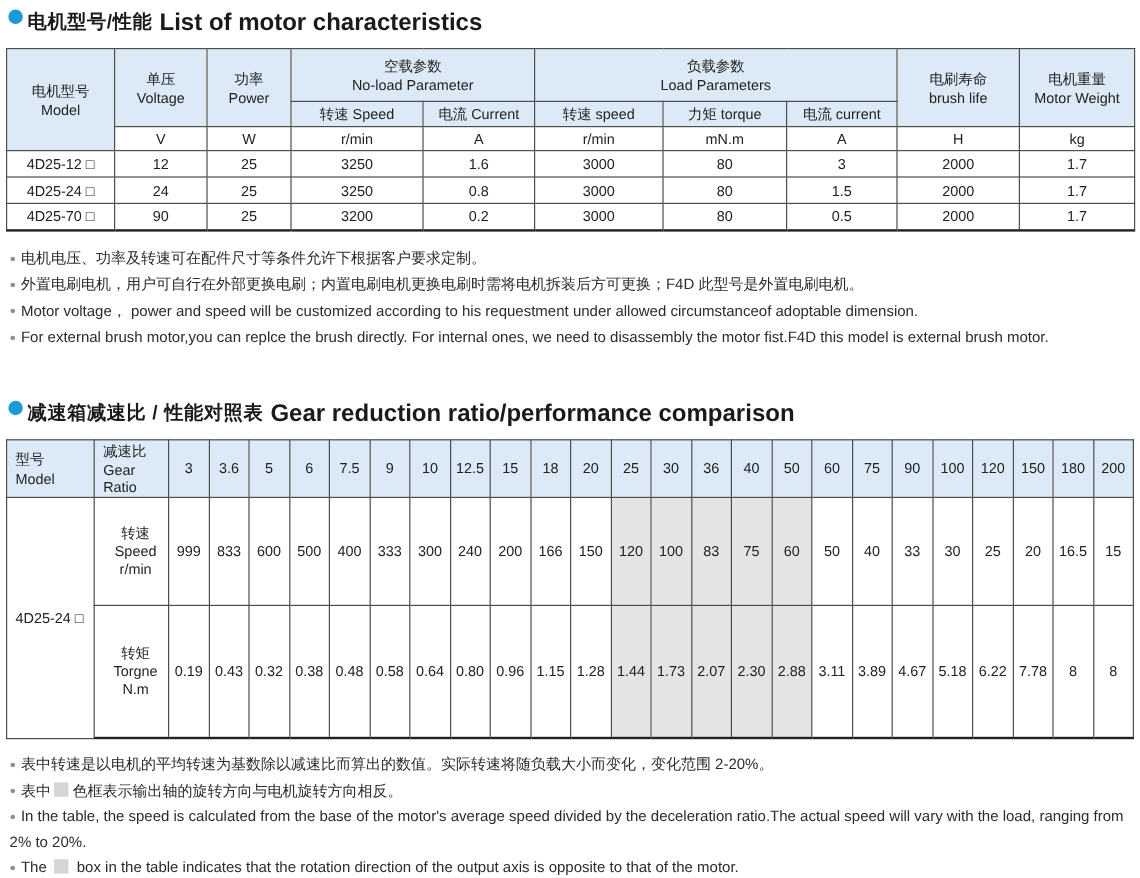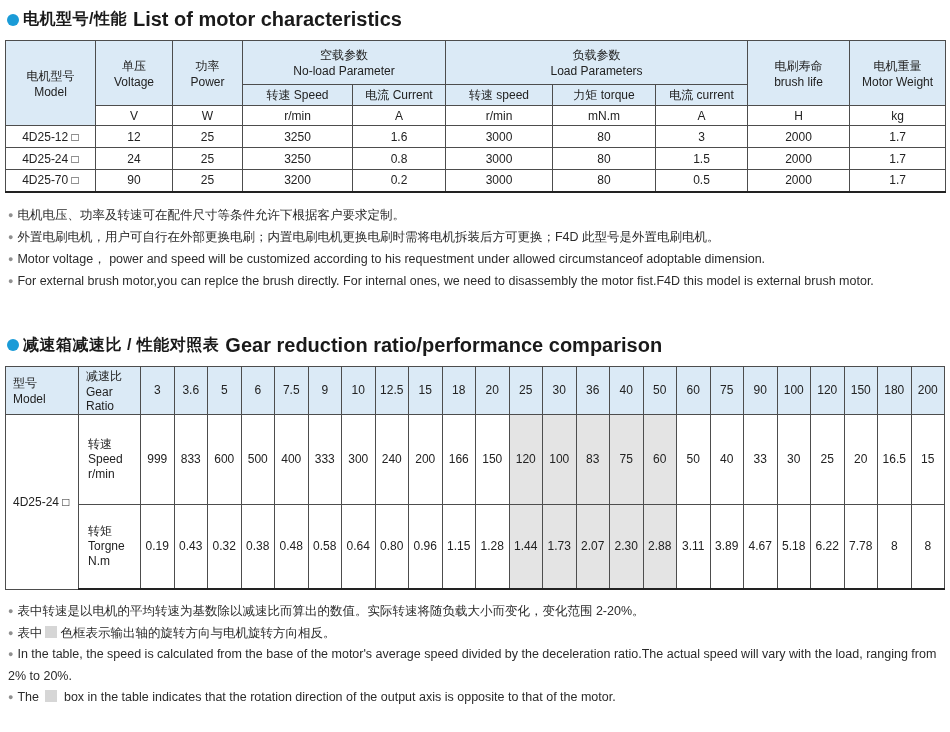--- a/index.html
+++ b/index.html
@@ -8,21 +8,21 @@
     width: 950px;
     height: 732px;
     overflow: hidden;
     background: #ffffff;
     font-family: "Liberation Sans", "DejaVu Sans", sans-serif;
     color: #1a1a1a;
   }
   .page { padding: 6px 5px 0 5px; box-sizing: border-box; }
 
   
-  .section-heading { display: flex; align-items: center; margin: 2px 0 9px 2px; }
+  .section-heading { display: flex; align-items: flex-start; margin: 2px 0 9px 2px; }
   .dot {
     width: 12px; height: 12px; border-radius: 50%;
     background: var(--accent-blue, #1a9bd7);
     margin-right: 4px; flex: 0 0 auto;
   }
   .t-zh { font-size: 16px; font-weight: bold; letter-spacing: 0.5px; }
   .t-en { font-size: 20px; font-weight: bold; margin-left: 6px; }
 
   
   table {
@@ -44,24 +44,24 @@
   .unit { background: #ffffff; }
 
   .motor-table .hrow-a { height: 44px; }
   .motor-table .hrow-b { height: 21px; }
   .motor-table .hrow-c { height: 20px; }
   .motor-table tbody tr { height: 22px; }
   .motor-table tbody tr:last-child td { border-bottom-width: 2px; border-bottom-color: #222; }
 
   .gear-table thead tr { height: 45px; }
   .gear-table .speed-row { height: 90px; }
-  .gear-table .torque-row { height: 85px; }
+  .gear-table .torque-row { height: 111px; }
   .gear-table tbody tr:last-child td { border-bottom-width: 2px; border-bottom-color: #222; }
   .left-cell { text-align: left; padding-left: 7px; }
-  .row-label { text-align: left; padding-left: 9px; line-height: 15px; }
+  .row-label { text-align: center; padding-left: 9px; line-height: 15px; }
   .shaded { background: var(--shade-gray, #e4e4e4); }
 
   
   ul.notes { list-style: none; margin: 11px 0 0 3px; padding: 0; }
   .note { font-size: 12.5px; line-height: 22px; color: #2b2b2b; }
   .note-bullet {
     color: var(--note-bullet, #909090);
     font-size: 9px; margin-right: 4px; vertical-align: 1px;
   }
   .note-box {

